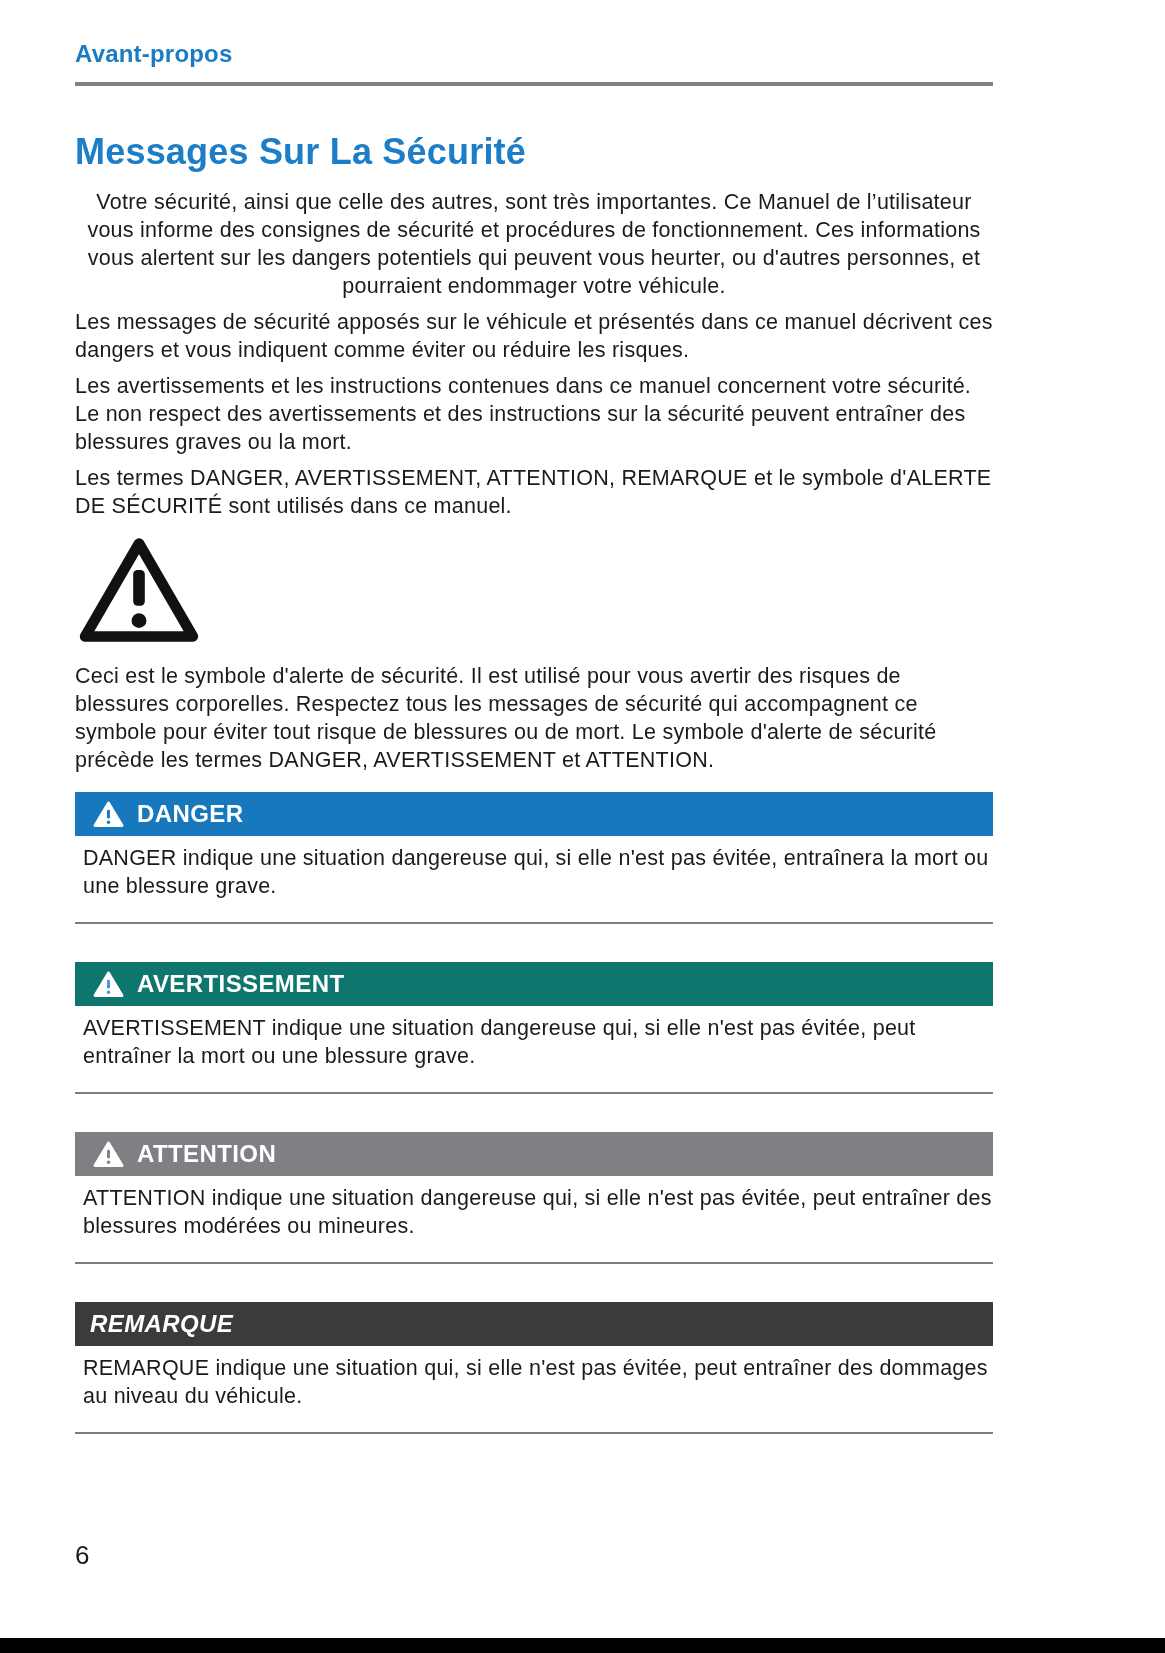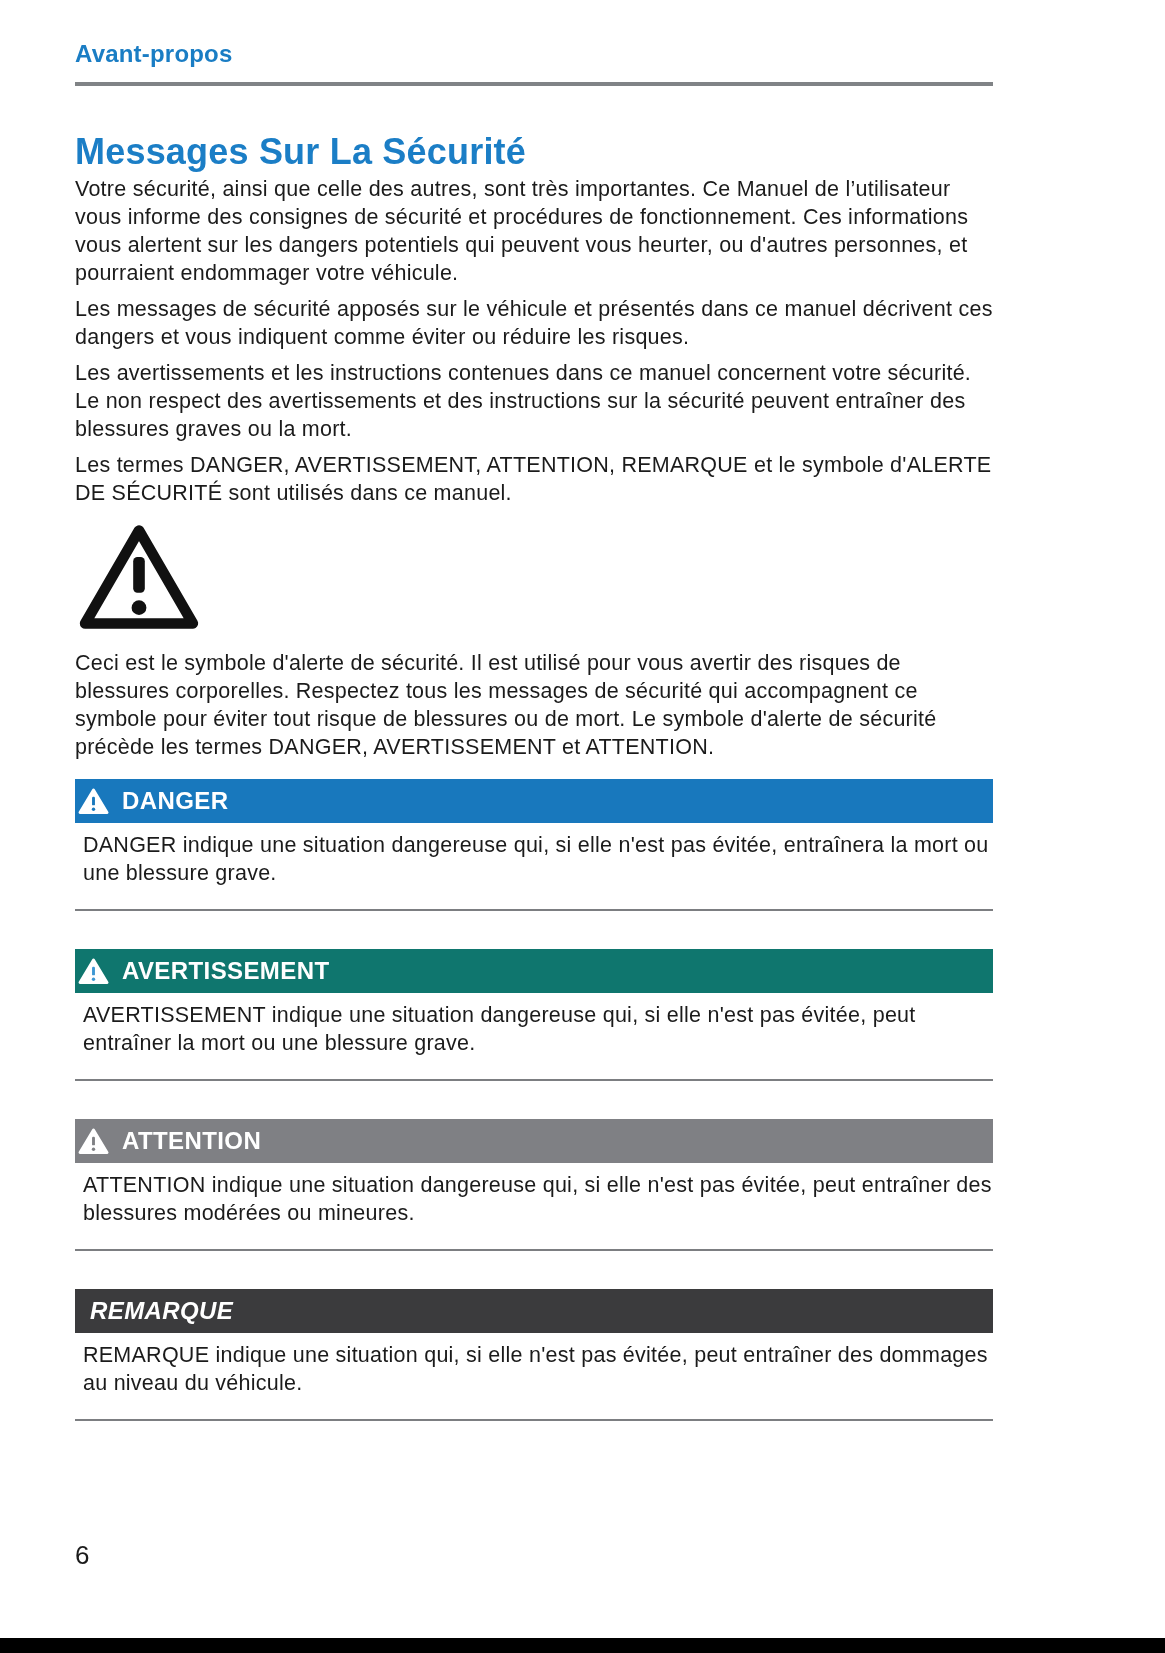--- a/index.html
+++ b/index.html
@@ -33,36 +33,36 @@
   }
 
   
   p.body-text {
     margin-top: 8px;
     font-size: 21.5px;
     line-height: 28px;
     letter-spacing: 0.25px;
     color: #1b1b1b;
   }
-  p.first { margin-top: 3px; }
+  p.first { margin-top: 16px; text-align: center; }
   p.caption { margin-top: 16px; }
 
   
   .alert-symbol { margin-top: 14px; width: 128px; height: 112px; }
   .alert-symbol svg { display: block; width: 100%; height: 100%; }
 
   
   .callout { margin-top: 38px; }
   .callout.first-callout { margin-top: 18px; }
   .banner {
     height: 44px;
     display: flex;
     align-items: center;
     gap: 13px;
-    padding-left: 3px;
+    padding-left: 18px;
   }
   .banner-label {
     color: #ffffff;
     font-size: 24px;
     font-weight: bold;
     letter-spacing: 0.4px;
   }
   .banner.italic-label { padding-left: 15px; margin-top: 11px; }
   .banner.italic-label .banner-label { font-style: italic; }
   .banner-icon { width: 31px; height: 27px; display: block; }

